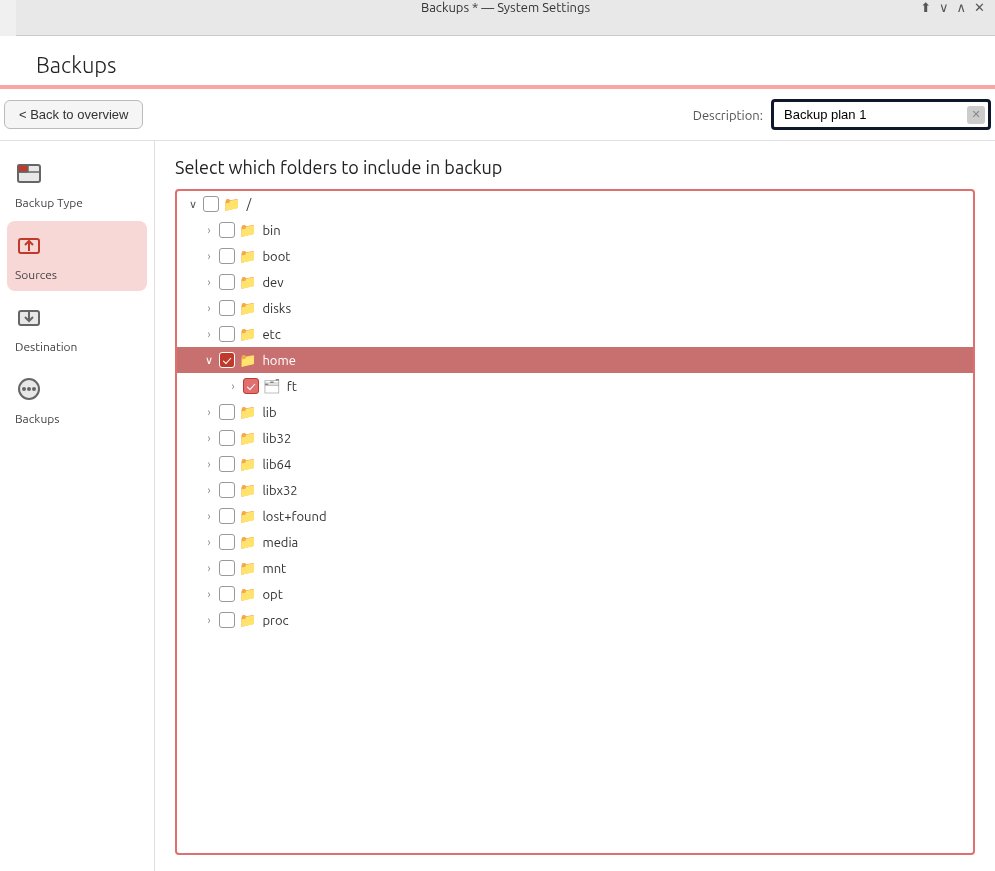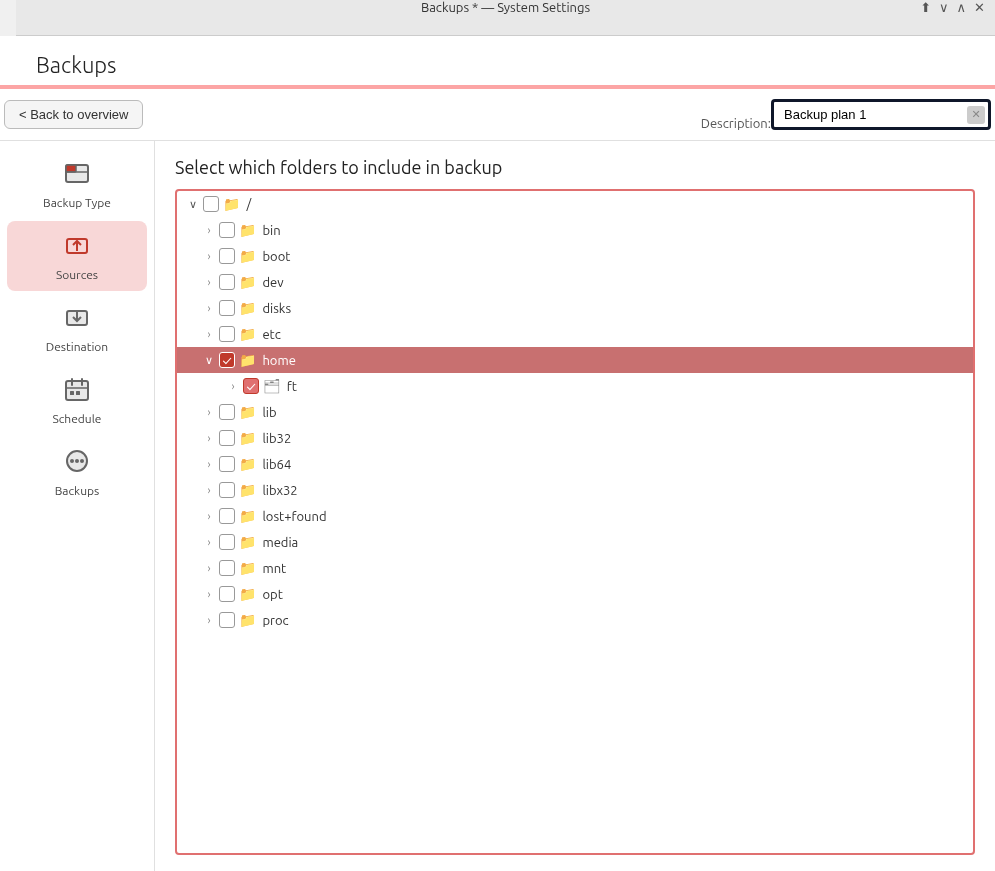--- a/index.html
+++ b/index.html
@@ -62,21 +62,22 @@
       padding: 6px 14px;
       border: 1px solid #bbb;
       border-radius: 6px;
       background: #f5f5f5;
       font-size: 13px;
       cursor: pointer;
       color: #333;
     }
     .description-area {
       display: flex;
-      align-items: flex-end;
+      align-items: center;
+      gap: 8px;
       margin-left: auto;
       font-size: 13px;
       color: #555;
     }
     .description-input {
       border: 3px solid #0f172a;
       border-radius: 4px;
       padding: 5px 30px 5px 10px;
       font-size: 13px;
       width: 220px;
@@ -113,21 +114,21 @@
       border-right: 1px solid #e0e0e0;
       display: flex;
       flex-direction: column;
       align-items: center;
       padding-top: 8px;
       gap: 2px;
     }
     .sidebar-item {
       display: flex;
       flex-direction: column;
-      align-items: center;
+      align-items: flex-start;
       width: 140px;
       padding: 10px 8px;
       border-radius: 8px;
       cursor: pointer;
       font-size: 12px;
       color: #444;
       gap: 4px;
     }
     .sidebar-item.active {
       background: #f8d7d7;
@@ -285,33 +286,20 @@
         <span class="icon">
           <svg width="28" height="28" viewBox="0 0 28 28" fill="none">
             <rect x="4" y="8" width="20" height="14" rx="2" stroke="#666" stroke-width="2" fill="#e8e8e8"></rect>
             <polyline points="10,14 14,18 18,14" stroke="#666" stroke-width="2" fill="none"></polyline>
             <line x1="14" y1="8" x2="14" y2="18" stroke="#666" stroke-width="2"></line>
           </svg>
         </span>
         <span>Destination</span>
       </div>
 
-      <div class="sidebar-item">
-        <span class="icon">
-          <svg width="28" height="28" viewBox="0 0 28 28" fill="none">
-            <rect x="3" y="6" width="22" height="19" rx="2" stroke="#666" stroke-width="2" fill="#e8e8e8"></rect>
-            <line x1="9" y1="4" x2="9" y2="10" stroke="#666" stroke-width="2" stroke-linecap="round"></line>
-            <line x1="19" y1="4" x2="19" y2="10" stroke="#666" stroke-width="2" stroke-linecap="round"></line>
-            <line x1="3" y1="13" x2="25" y2="13" stroke="#666" stroke-width="1.5"></line>
-            <rect x="7" y="16" width="4" height="4" rx="0.5" fill="#666"></rect>
-            <rect x="13" y="16" width="4" height="4" rx="0.5" fill="#666"></rect>
-          </svg>
-        </span>
-        <span>Schedule</span>
-      </div>
 
       <div class="sidebar-item">
         <span class="icon">
           <svg width="28" height="28" viewBox="0 0 28 28" fill="none">
             <circle cx="14" cy="14" r="10" stroke="#666" stroke-width="2" fill="#e8e8e8"></circle>
             <circle cx="9" cy="14" r="2" fill="#666"></circle>
             <circle cx="14" cy="14" r="2" fill="#666"></circle>
             <circle cx="19" cy="14" r="2" fill="#666"></circle>
           </svg>
         </span>

